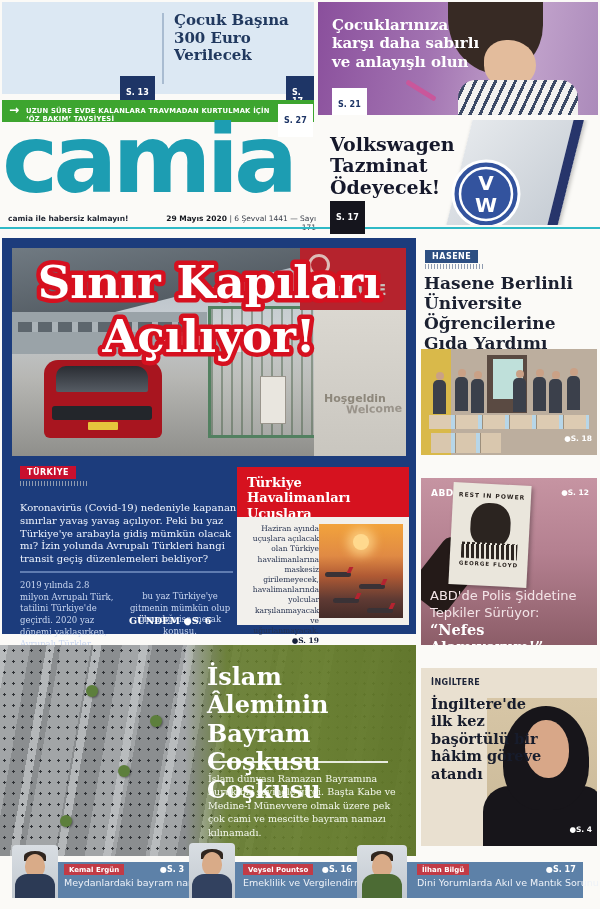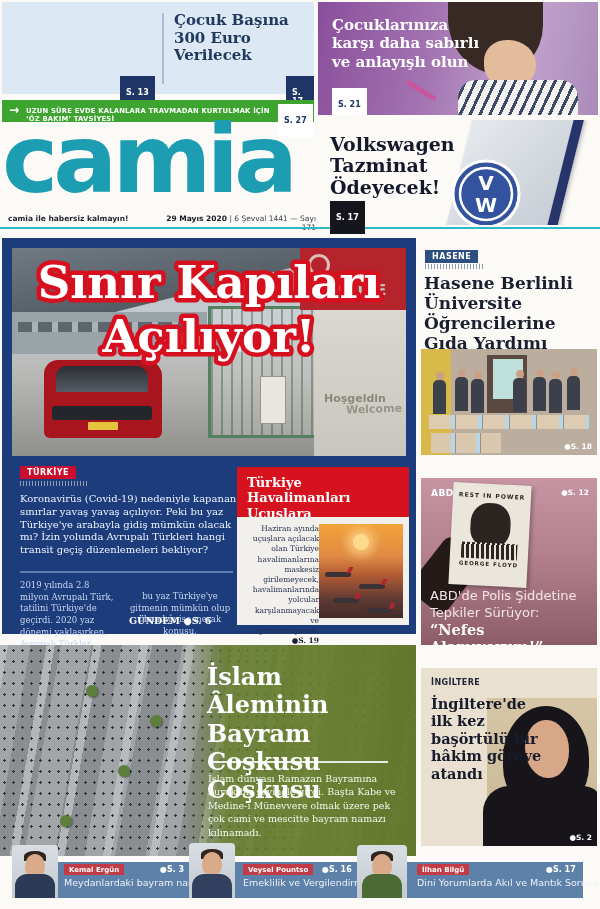--- a/index.html
+++ b/index.html
@@ -81,21 +81,21 @@
   .redsign-emblem{position:absolute;left:296px;top:6px;width:22px;height:22px;border:3px solid #e7e3da;border-radius:50%;opacity:.8;}
   .hl-svg{position:absolute;left:10px;top:12px;}
   .hl-text{font:bold 45px var(--slab);fill:#fff;stroke:#d6101f;stroke-width:9px;paint-order:stroke;stroke-linejoin:round;}
 
   .sec-badge{font:bold 8px var(--sans);color:#fff;padding:2px 7px;display:inline-block;letter-spacing:.5px;}
   .sec-badge.red{background:#c8102e;}
   .sec-badge.navyblue{background:#2d4f82;}
   .hatch{height:5px;background:repeating-linear-gradient(90deg,#8f9bb0 0 1px,transparent 1px 3px);}
   .lead-sec{left:18px;top:228px;}
   .lead-hatch{left:18px;top:243px;width:68px;}
-  .lead-intro{left:18px;top:255px;width:220px;font:10px/1.28 var(--slab);color:#eef3fd;}
+  .lead-intro{left:18px;top:264px;width:220px;font:10px/1.28 var(--slab);color:#eef3fd;}
   .lead-div{left:18px;top:333px;width:213px;height:2px;background:#5f7cb1;}
   .lead-col1{left:18px;top:342px;width:101px;font:8.5px/1.38 var(--slab);color:#c9d6ef;}
   .lead-col2{left:127px;top:353px;width:102px;font:8.5px/1.38 var(--slab);color:#c9d6ef;text-align:center;}
   .lead-kicker{left:127px;top:377px;font:bold 9.5px var(--slab);color:#fff;}
 
   .air-box{left:235px;top:229px;width:172px;height:50px;background:#d6121f;padding:8px 10px;}
   .air-title{font:bold 13px/1.18 var(--slab);color:#fff;}
   .air-panel{left:235px;top:279px;width:172px;height:108px;background:#f2f0ec;}
   .air-body{position:absolute;left:8px;top:7px;width:74px;font:7.5px/1.36 var(--slab);color:#26324f;text-align:right;}
   .air-body b{color:#16203a;}
@@ -112,21 +112,21 @@
   .hasene-photo{left:421px;top:349px;width:176px;height:106px;overflow:hidden;background:#bcae9e;}
   .hp-wall{position:absolute;left:0;top:0;width:30px;height:106px;background:#d9b94a;}
   .hp-door{position:absolute;left:66px;top:6px;width:40px;height:58px;background:#5a4a42;}
   .hp-banner{position:absolute;left:72px;top:10px;width:30px;height:40px;background:#bfe0da;}
   .person{position:absolute;width:13px;height:34px;background:#3b404b;border-radius:5px 5px 0 0;}
   .person::before{content:"";position:absolute;left:2.5px;top:-8px;width:8px;height:8px;border-radius:50%;background:#caa186;}
   .hp-boxrow{position:absolute;left:8px;top:66px;width:160px;height:14px;
     background:repeating-linear-gradient(90deg,#ddcbb2 0 22px,#b7d6e8 22px 26px,#9d8f7c 26px 27px);}
   .hp-stack{position:absolute;left:10px;top:84px;width:70px;height:20px;
     background:repeating-linear-gradient(90deg,#d9c7ae 0 20px,#b7d6e8 20px 24px,#9d8f7c 24px 25px);}
-  .photo-pg{position:absolute;right:5px;bottom:4px;font:bold 7.5px var(--sans);color:#fff;text-align:center;}
+  .photo-pg{position:absolute;right:5px;bottom:12px;font:bold 7.5px var(--sans);color:#fff;text-align:center;}
 
   .abd-card{left:421px;top:478px;width:176px;height:167px;overflow:hidden;
     background:linear-gradient(180deg,#c694a2 0%,#b48090 45%,#8c5d68 100%);}
   .abd-label{position:absolute;left:10px;top:10px;font:bold 9px var(--sans);color:#fff;letter-spacing:.5px;}
   .abd-pg{position:absolute;right:8px;top:10px;font:bold 7.5px var(--sans);color:#fff;}
   .arm{position:absolute;left:2px;top:62px;width:46px;height:70px;background:#241a18;transform:rotate(38deg);border-radius:10px;}
   .poster{position:absolute;left:30px;top:6px;width:78px;height:102px;background:#eae6dc;transform:rotate(3deg);
     box-shadow:2px 2px 4px rgba(0,0,0,.3);text-align:center;}
   .poster-top{font:bold 6px var(--sans);color:#2b2420;letter-spacing:1px;margin-top:8px;}
   .poster-face{width:40px;height:44px;margin:4px auto 2px;background:#2b2420;border-radius:45% 45% 40% 40%;}
@@ -319,21 +319,21 @@
     <div class="bay-body">İslam dünyası Ramazan Bayramına buruk bir sevinçle girdi. Başta Kabe ve Medine-i Münevvere olmak üzere pek çok cami ve mescitte bayram namazı kılınamadı.</div>
   </div>
 
   <div class="abs uk-card">
     <div class="uk-photo-bg"></div>
     <div class="uk-body"></div>
     <div class="scarf"></div>
     <div class="uk-face"></div>
     <span class="uk-label">İNGİLTERE</span>
     <div class="uk-title">İngiltere'de ilk kez başörtülü bir hâkim göreve atandı</div>
-    <span class="photo-pg">●S. 2</span>
+    <span class="photo-pg">●S. 4</span>
   </div>
 
   <div class="abs colbar"></div>
 
   <div class="abs colphoto cp1">
     <div class="cp-hair"></div>
     <div class="cp-head"></div>
     <div class="cp-suit suit-navy"></div>
   </div>
   <span class="abs colname cn1">Kemal Ergün</span>

